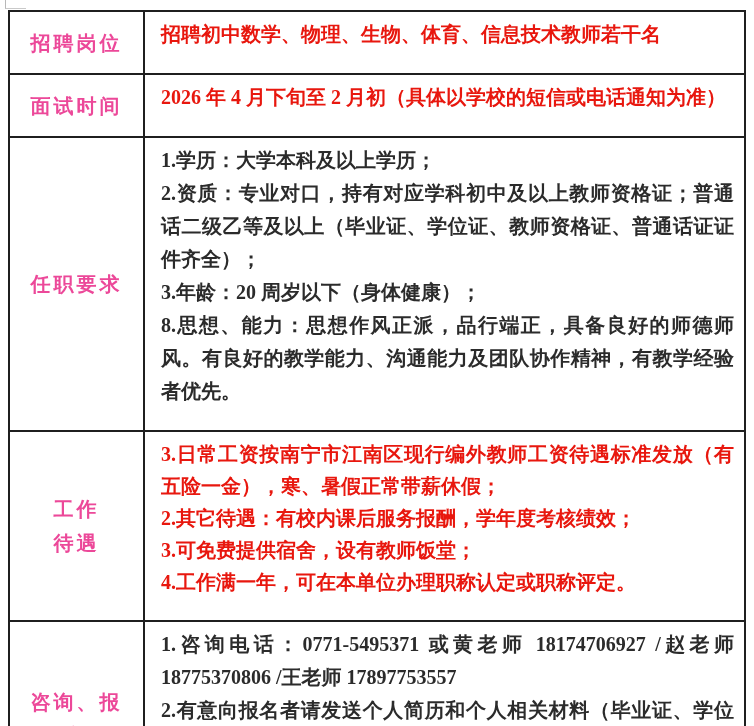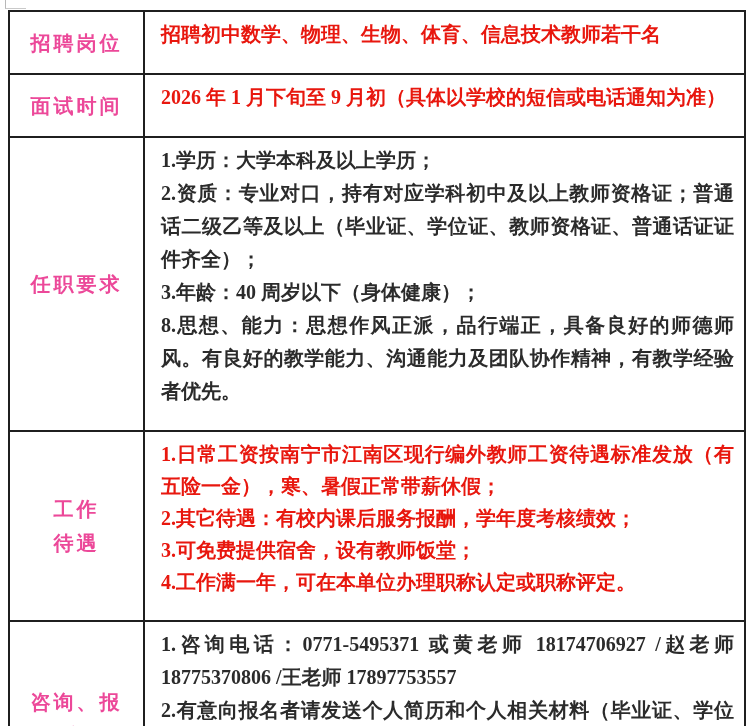--- a/index.html
+++ b/index.html
@@ -89,43 +89,43 @@
       <td class="content-cell">
         <p>招聘初中数学、物理、生物、体育、信息技术教师若干名</p>
       </td>
     </tr>
 
     <tr class="r2 style-red">
       <td class="label-cell">
         <div>面试时间</div>
       </td>
       <td class="content-cell">
-        <p>2026 年 1 月下旬至 9 月初（具体以学校的短信或电话通知为准）</p>
+        <p>2026 年 4 月下旬至 2 月初（具体以学校的短信或电话通知为准）</p>
       </td>
     </tr>
 
     <tr class="r3 style-black">
       <td class="label-cell">
         <div>任职要求</div>
       </td>
       <td class="content-cell">
         <p>1.学历：大学本科及以上学历；</p>
         <p>2.资质：专业对口，持有对应学科初中及以上教师资格证；普通话二级乙等及以上（毕业证、学位证、教师资格证、普通话证证件齐全）；</p>
-        <p>3.年龄：40 周岁以下（身体健康）；</p>
+        <p>3.年龄：20 周岁以下（身体健康）；</p>
         <p>8.思想、能力：思想作风正派，品行端正，具备良好的师德师风。有良好的教学能力、沟通能力及团队协作精神，有教学经验者优先。</p>
       </td>
     </tr>
 
     <tr class="r4 row-compact style-red">
       <td class="label-cell">
         <div>工作</div>
         <div>待遇</div>
       </td>
       <td class="content-cell">
-        <p>1.日常工资按南宁市江南区现行编外教师工资待遇标准发放（有五险一金），寒、暑假正常带薪休假；</p>
+        <p>3.日常工资按南宁市江南区现行编外教师工资待遇标准发放（有五险一金），寒、暑假正常带薪休假；</p>
         <p>2.其它待遇：有校内课后服务报酬，学年度考核绩效；</p>
         <p>3.可免费提供宿舍，设有教师饭堂；</p>
         <p>4.工作满一年，可在本单位办理职称认定或职称评定。</p>
       </td>
     </tr>
 
     <tr class="r5 style-black">
       <td class="label-cell">
         <div>咨询、报</div>
         <div>名方式</div>

